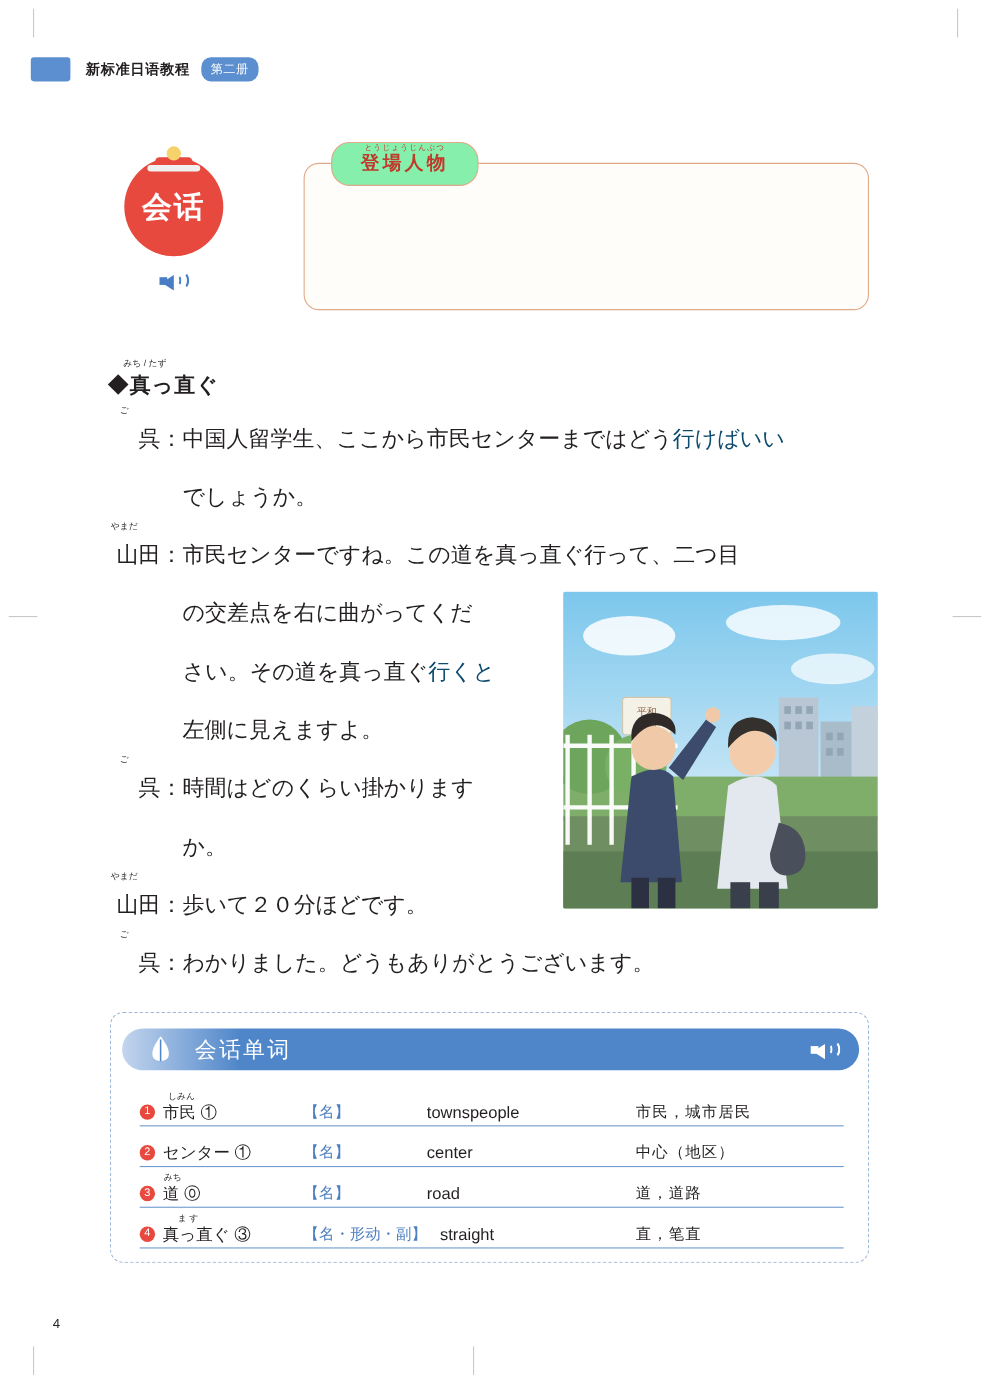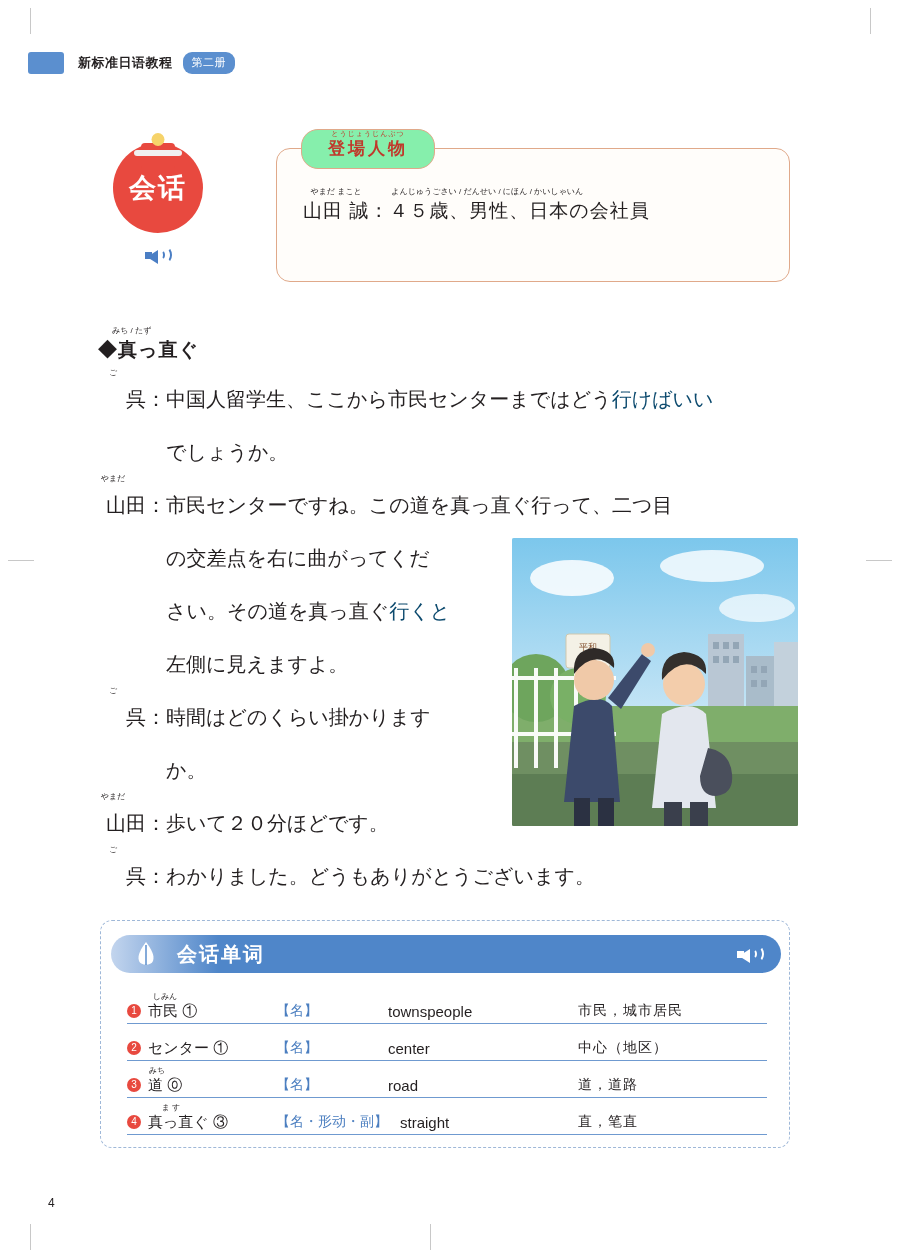--- a/index.html
+++ b/index.html
@@ -195,21 +195,21 @@
     width: 670px; height: 38px;
     background: linear-gradient(90deg, #c3d5ee 0%, #4f86c9 16%, #4f86c9 100%);
     border-radius: 19px;
     display: flex; align-items: center;
   }
   .vocab-leaf {
     position: absolute; left: 22px; top: 6px;
     width: 26px; height: 26px;
   }
   .vocab-title {
-    color: #fff; font-size: 20px; font-weight: bold;
+    color: #fff; font-size: 20px; font-weight: normal;
     letter-spacing: 2px; margin-left: 66px;
   }
   .vocab-audio { position: absolute; right: 18px; top: 9px; }
   .speaker.white .body { border-right-color: #ffffff; }
   .speaker.white .box { background: #ffffff; }
   .speaker.white .w1, .speaker.white .w2 { border-color: transparent; border-right-color: #ffffff; }
 
   .vrow {
     position: absolute; left: 26px; width: 640px;
     height: 37px;
@@ -265,29 +265,20 @@
   </div>
 </div>
 
 <div class="chars-box">
   <div class="chars-title">
     <span class="ruby-line">とうじょうじんぶつ</span>
     <span>登場人物</span>
   </div>
 
   <div class="chars-lines">
-    <div class="chars-line">
-      <span class="rb">
-        <span class="rt">やまだ まこと</span>
-        <span>山田 誠</span>
-      </span><span class="rb">
-        <span class="rt" style="left:22px;right:auto;width:230px;text-align:left;">よんじゅうごさい / だんせい / にほん / かいしゃいん</span>
-        <span>：４５歳、男性、日本の会社員</span>
-      </span>
-    </div>
   </div>
 </div>
 
 <div class="sec-head">
   <span class="rb">
     <span class="rt" style="left:14px; right:auto; width:70px; text-align:left;">みち / たず</span>
     <span>◆真っ直ぐ</span>
   </span>
 </div>
 

